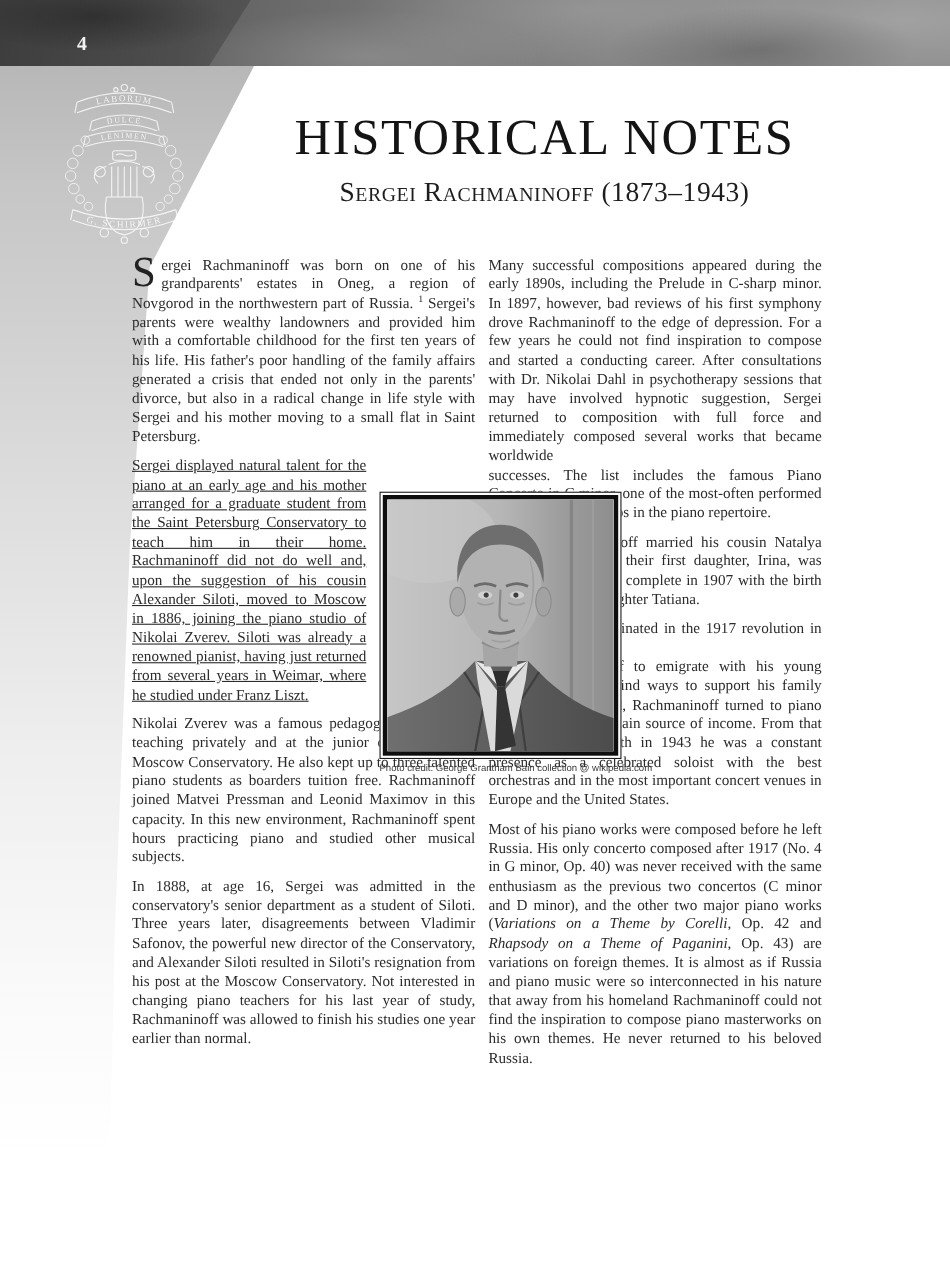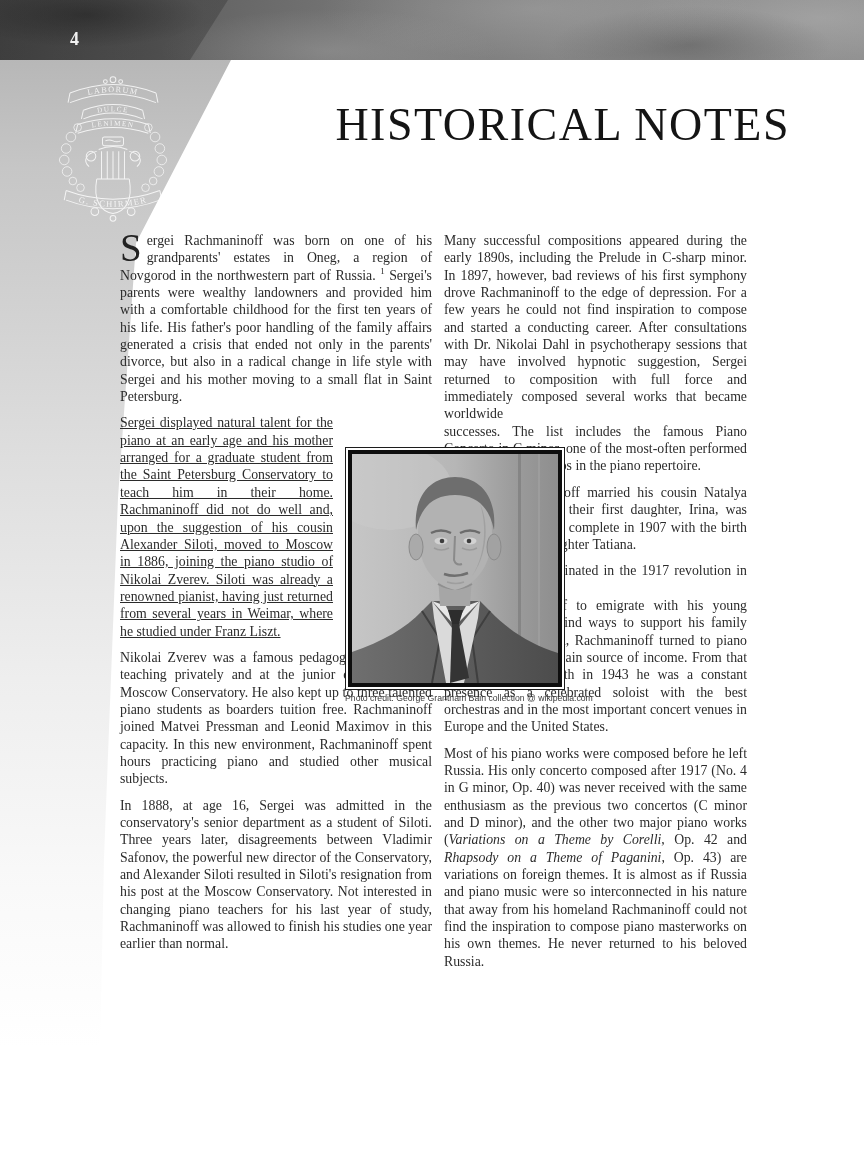--- a/index.html
+++ b/index.html
@@ -37,21 +37,21 @@
     clip-path:polygon(0 0, 232px 0, 136px 185px, 118px 440px, 104px 800px, 98px 1094px, 0 1094px);
   }
   
   .crest{position:absolute; left:52px; top:72px; width:122px; height:153px; z-index:2; opacity:.8;}
   .crest svg{width:100%; height:100%;}
   .crest *{vector-effect:non-scaling-stroke;}
   
   .title-block{position:absolute; left:200px; top:100px; width:590px; text-align:center; z-index:4;}
   .title-block h1{
     margin:0; font-weight:normal; font-size:46px; line-height:50px;
-    letter-spacing:1.5px; color:#141414;text-align:right;
+    letter-spacing:1.5px; color:#141414;
   }
   .title-block h2{
     margin:12px 0 0 0; font-weight:normal; font-size:25px; line-height:27px;
     font-variant:small-caps; letter-spacing:.5px; color:#1d1d1d;
   }
   
   .col{position:absolute; top:232px; z-index:4; font-size:13.8px; line-height:17.35px; text-align:justify;}
   .col p{margin:0 0 9px 0;}
   .col-left{left:120px; width:312px;}
   .col-right{left:444px; width:303px;}
@@ -158,20 +158,21 @@
       <circle cx="61" cy="153" r="3"></circle>
     </svg>
   </div>
 
   <div class="top-band">
     <span class="page-num">4</span>
   </div>
 
   <header class="title-block">
     <h1>HISTORICAL NOTES</h1>
+    <h2>Sergei Rachmaninoff (1873–1943)</h2>
   </header>
 
   <figure class="photo-block" style="margin:0">
     <div class="photo-outer">
       <div class="photo-inner">
         <svg viewBox="0 0 206 229" width="206" height="229">
           <defs>
             <linearGradient id="pbg" x1="0" y1="0" x2="1" y2="0">
               <stop offset="0" stop-color="#c6c6c6"></stop>
                 <stop offset="0.5" stop-color="#b6b6b6"></stop>

